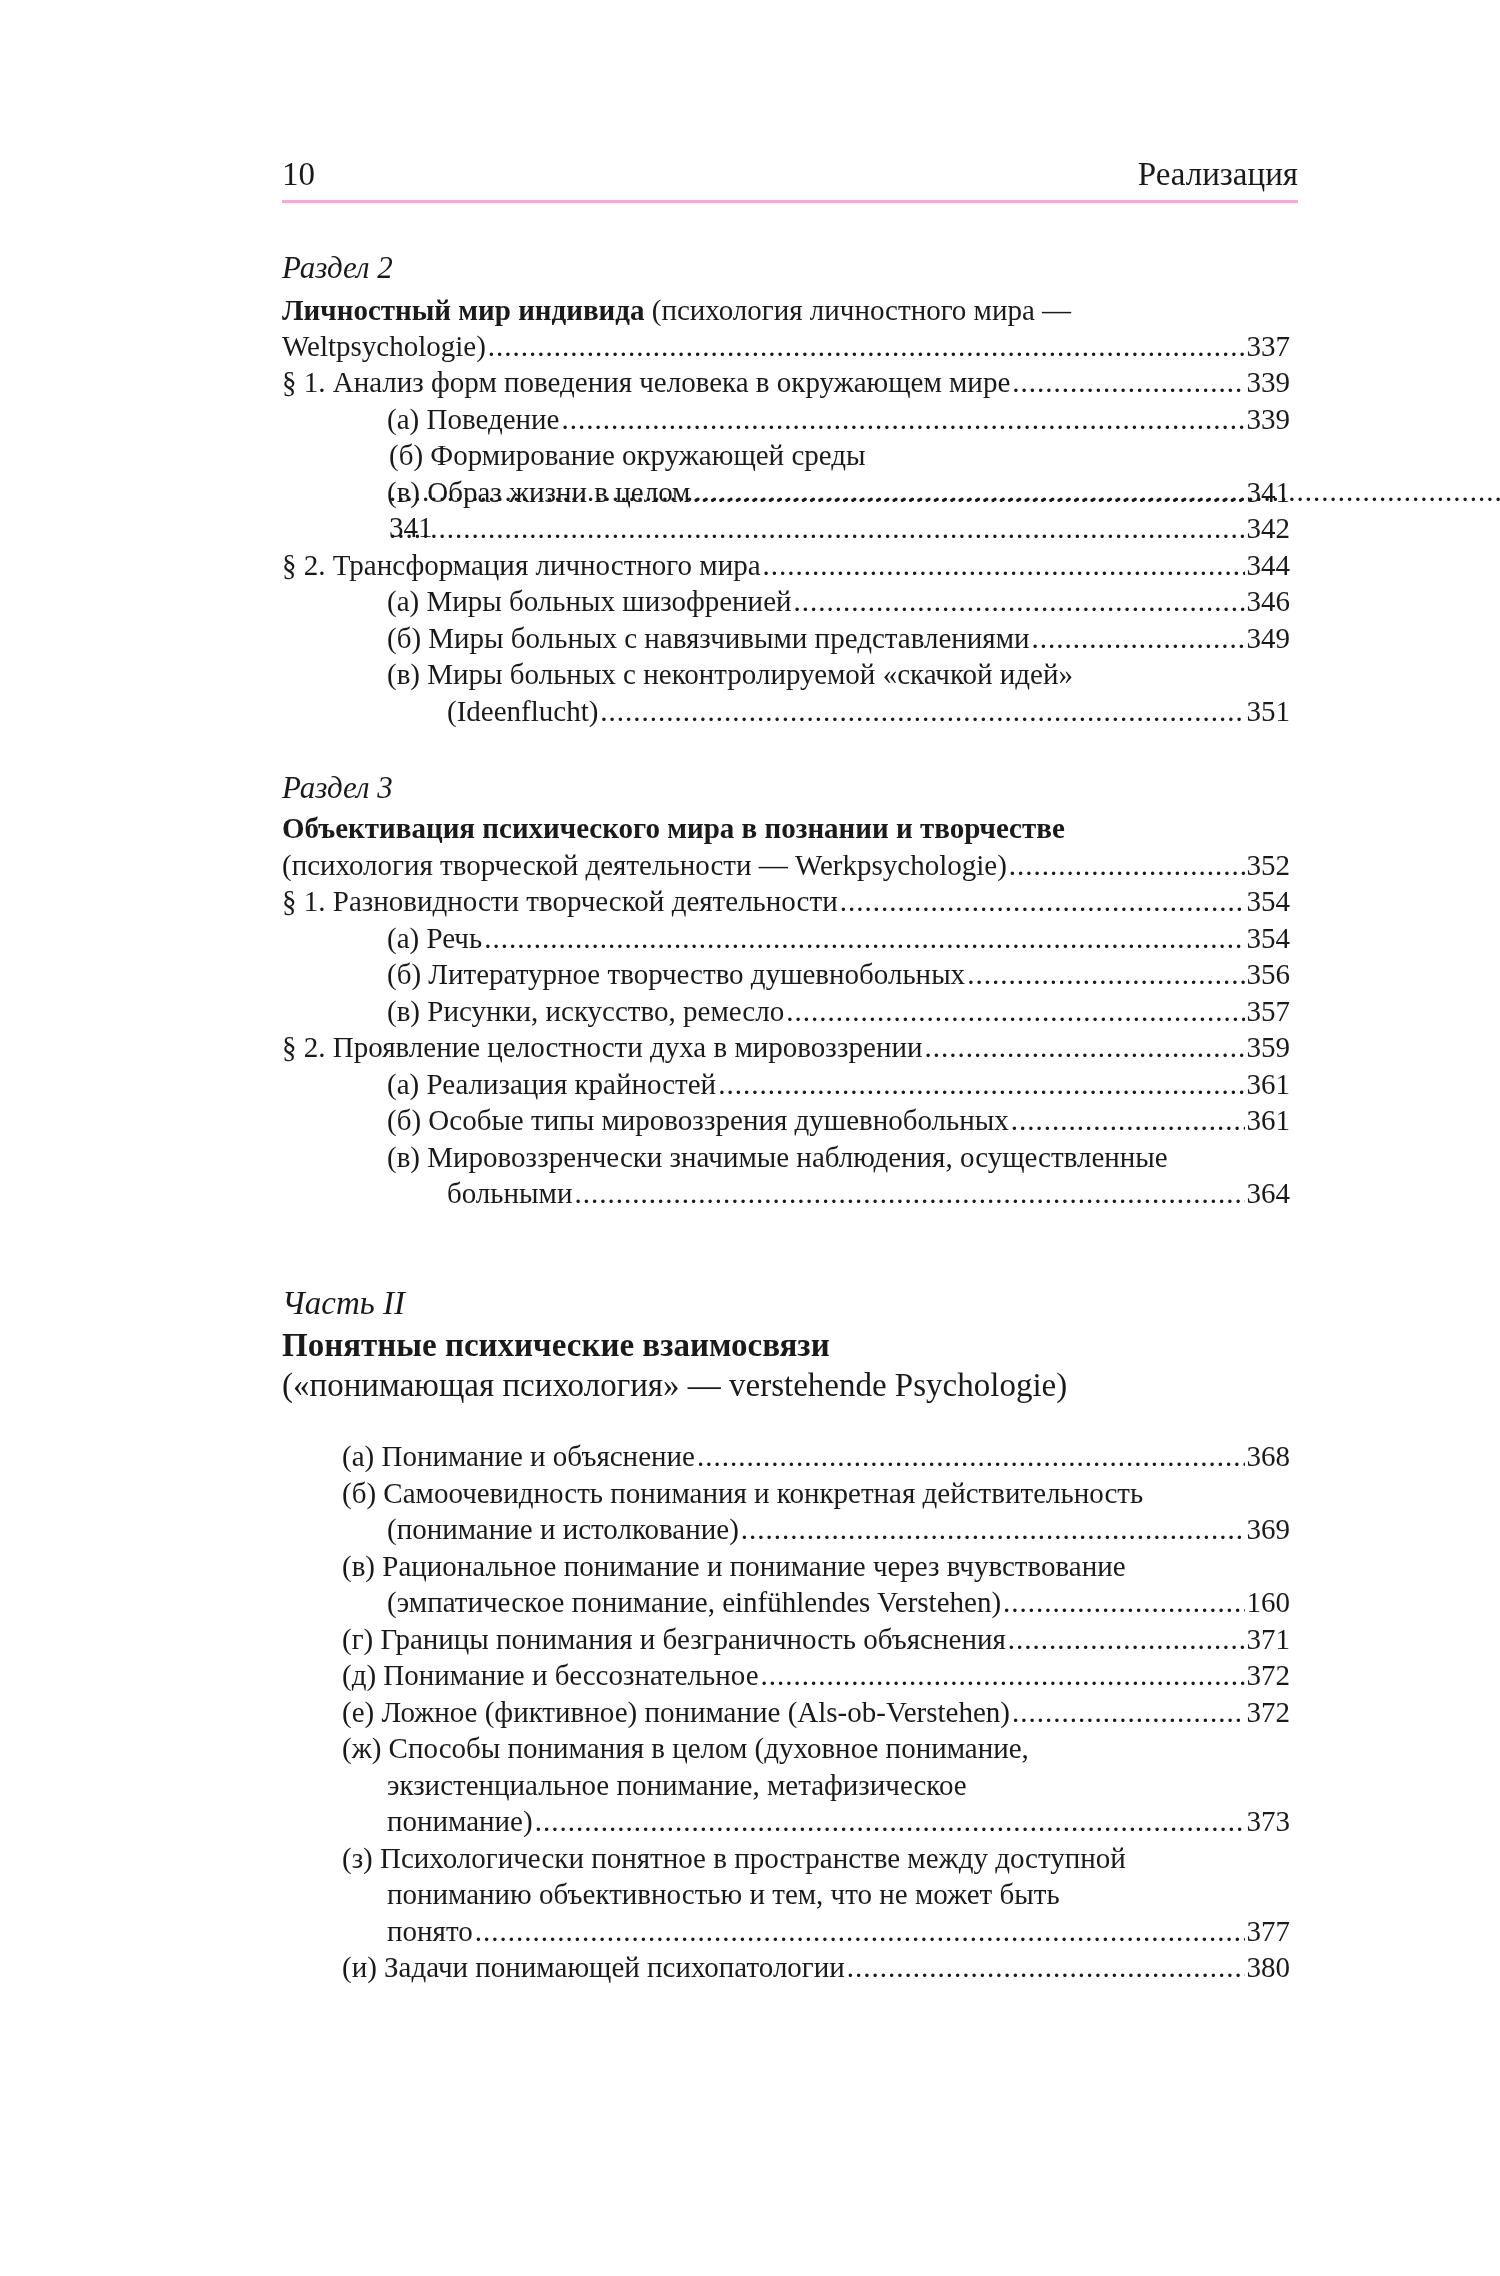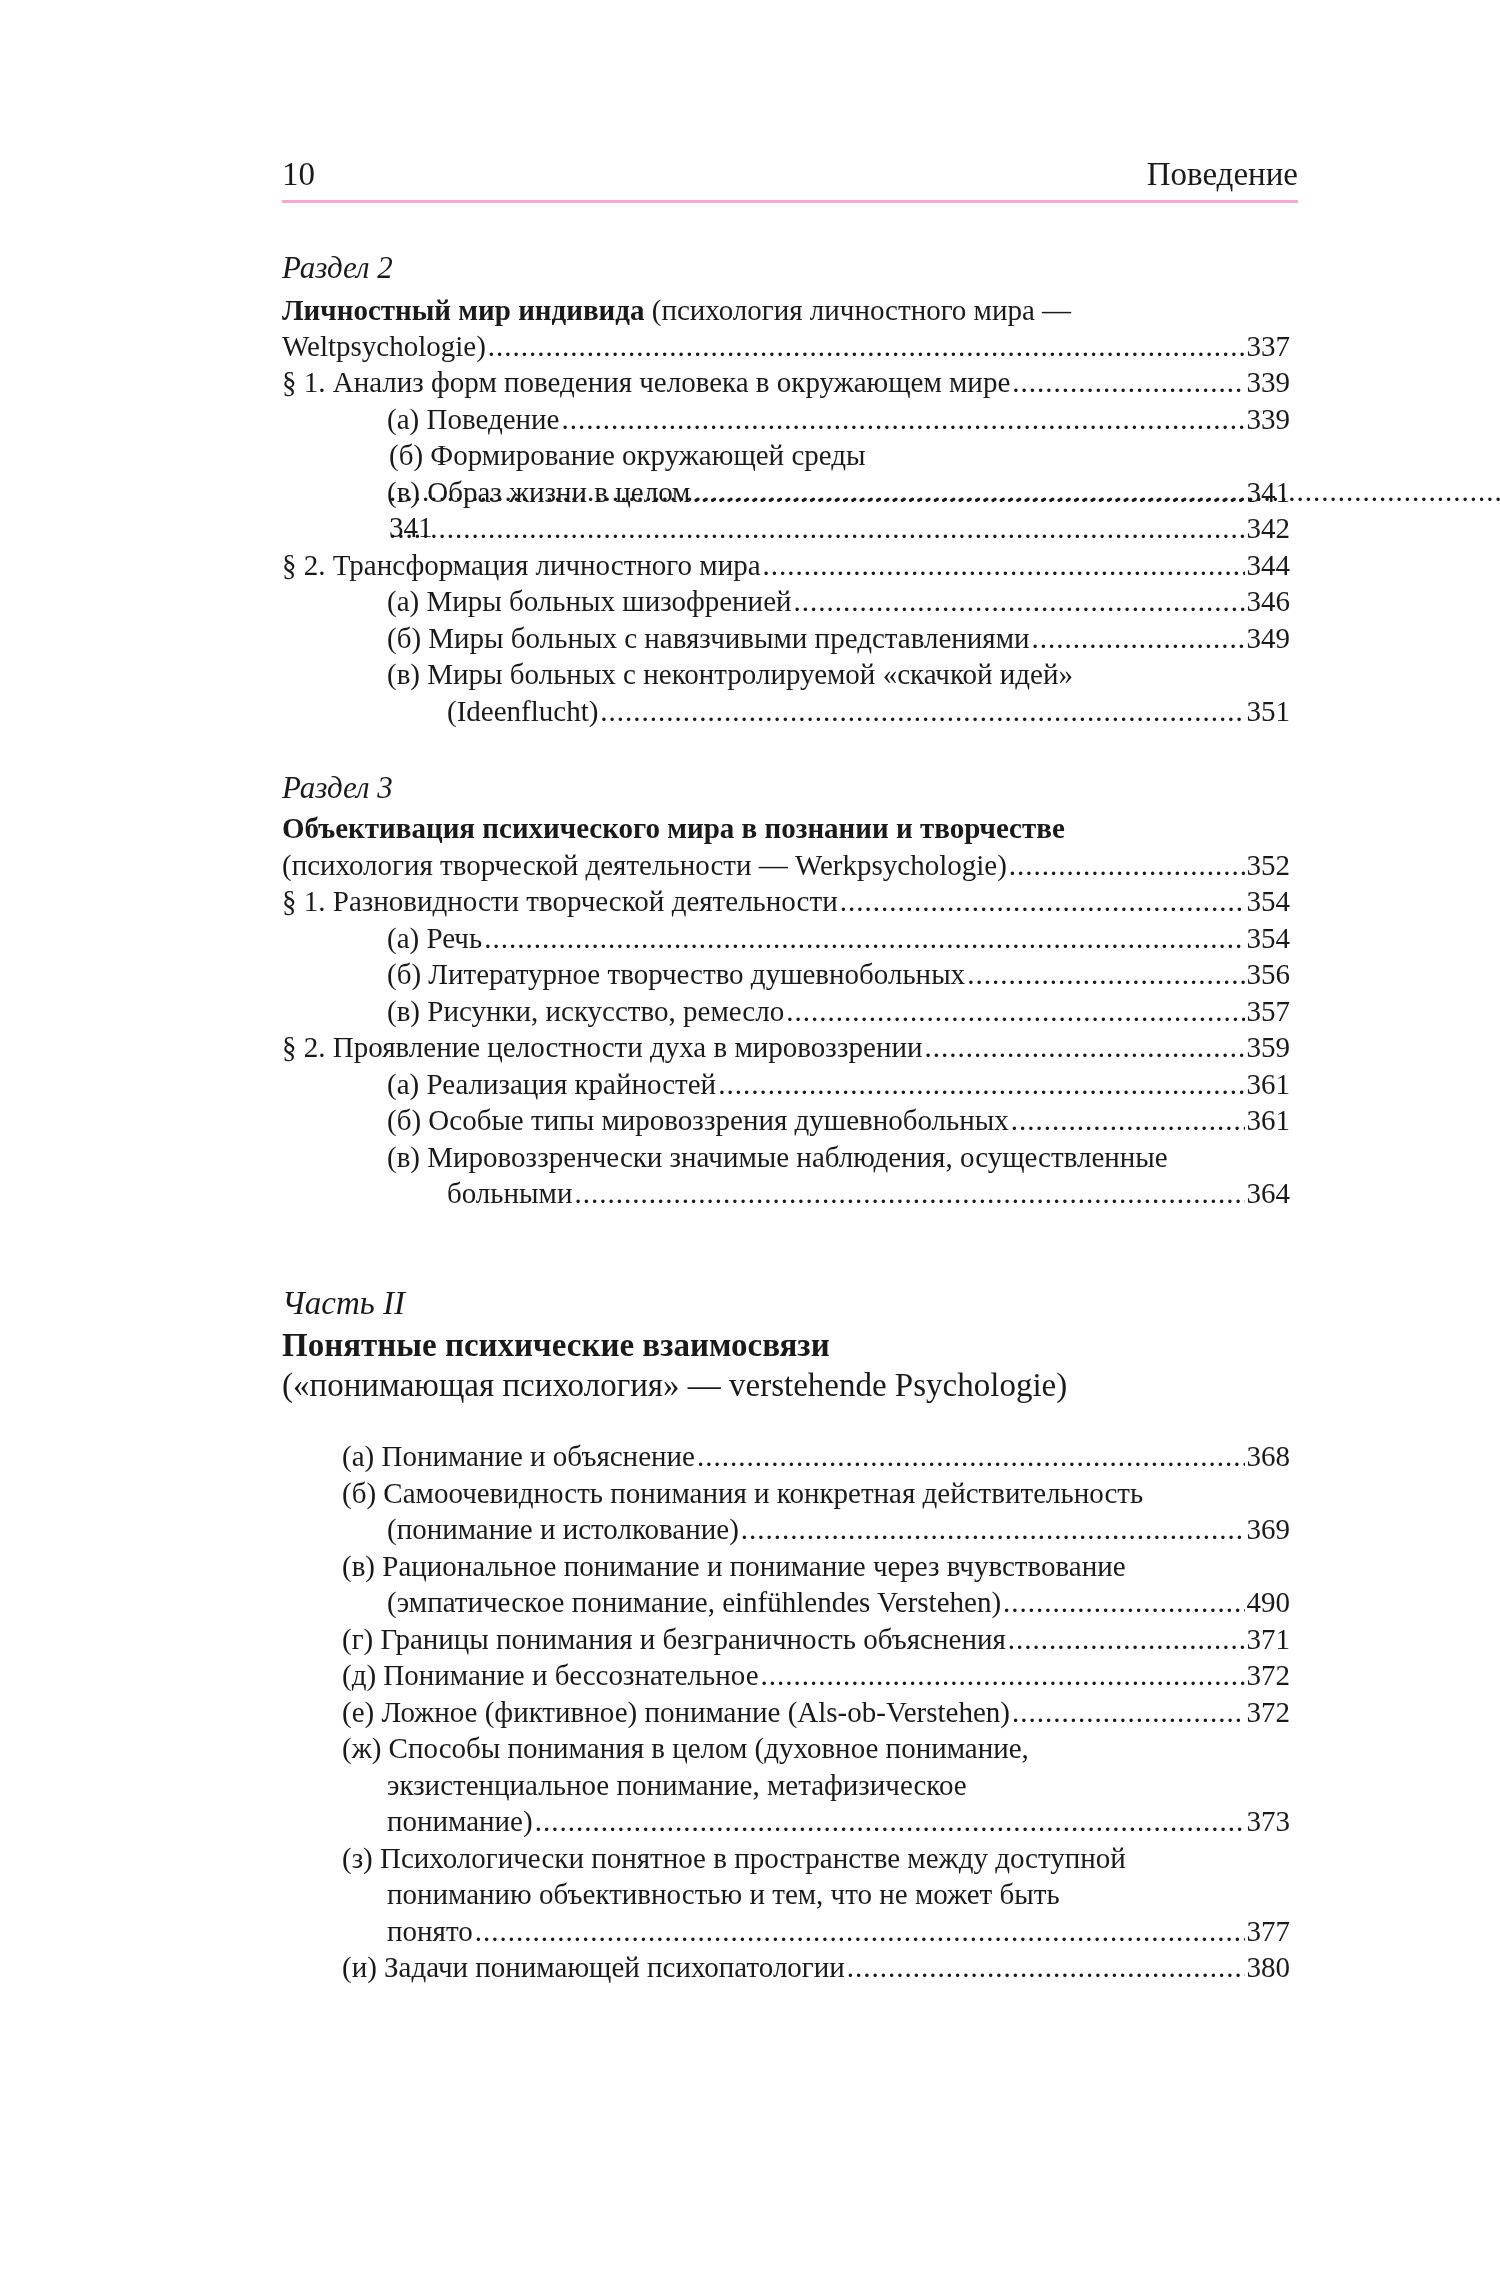--- a/index.html
+++ b/index.html
@@ -18,21 +18,21 @@
   .entry .dots::after { content: "........................................................................................................................................................................................................................"; letter-spacing: 1px; }
   .entry .pg { flex: 0 0 auto; }
   .big { font-size: 33px; line-height: 40px; }
 </style>
 </head>
 <body>
 
 <div class="page">
   <div class="header">
     <span class="pnum">10</span>
-    <span class="run">Поведение</span>
+    <span class="run">Реализация</span>
   </div>
 </div>
 
 <div id="toc" style="position:absolute;left:282px;top:0;width:1008px;height:2276px;">
     <div class="line italic" style="top: 250px; padding-left: 0px;">Раздел 2</div>
     <div class="line" style="top: 292px; padding-left: 0px;"><span class="bold">Личностный мир индивида</span> (психология личностного мира —</div>
     <div class="line entry" style="top: 328px; padding-left: 0px;">
       <span class="t">Weltpsychologie)</span>
       <span class="dots"></span>
       <span class="pg">337</span>
@@ -149,21 +149,21 @@
       <span class="t">(понимание и истолкование)</span>
       <span class="dots"></span>
       <span class="pg">369</span>
     </div>
     <div class="line entry" style="top: 1547.5px; padding-left: 60px;">
       <span class="t">(в) Рациональное понимание и понимание через вчувствование</span>
     </div>
     <div class="line entry" style="top: 1584px; padding-left: 105px;">
       <span class="t">(эмпатическое понимание, einfühlendes Verstehen)</span>
       <span class="dots"></span>
-      <span class="pg">490</span>
+      <span class="pg">160</span>
     </div>
     <div class="line entry" style="top: 1620.5px; padding-left: 60px;">
       <span class="t">(г) Границы понимания и безграничность объяснения</span>
       <span class="dots"></span>
       <span class="pg">371</span>
     </div>
     <div class="line entry" style="top: 1657px; padding-left: 60px;">
       <span class="t">(д) Понимание и бессознательное</span>
       <span class="dots"></span>
       <span class="pg">372</span>

